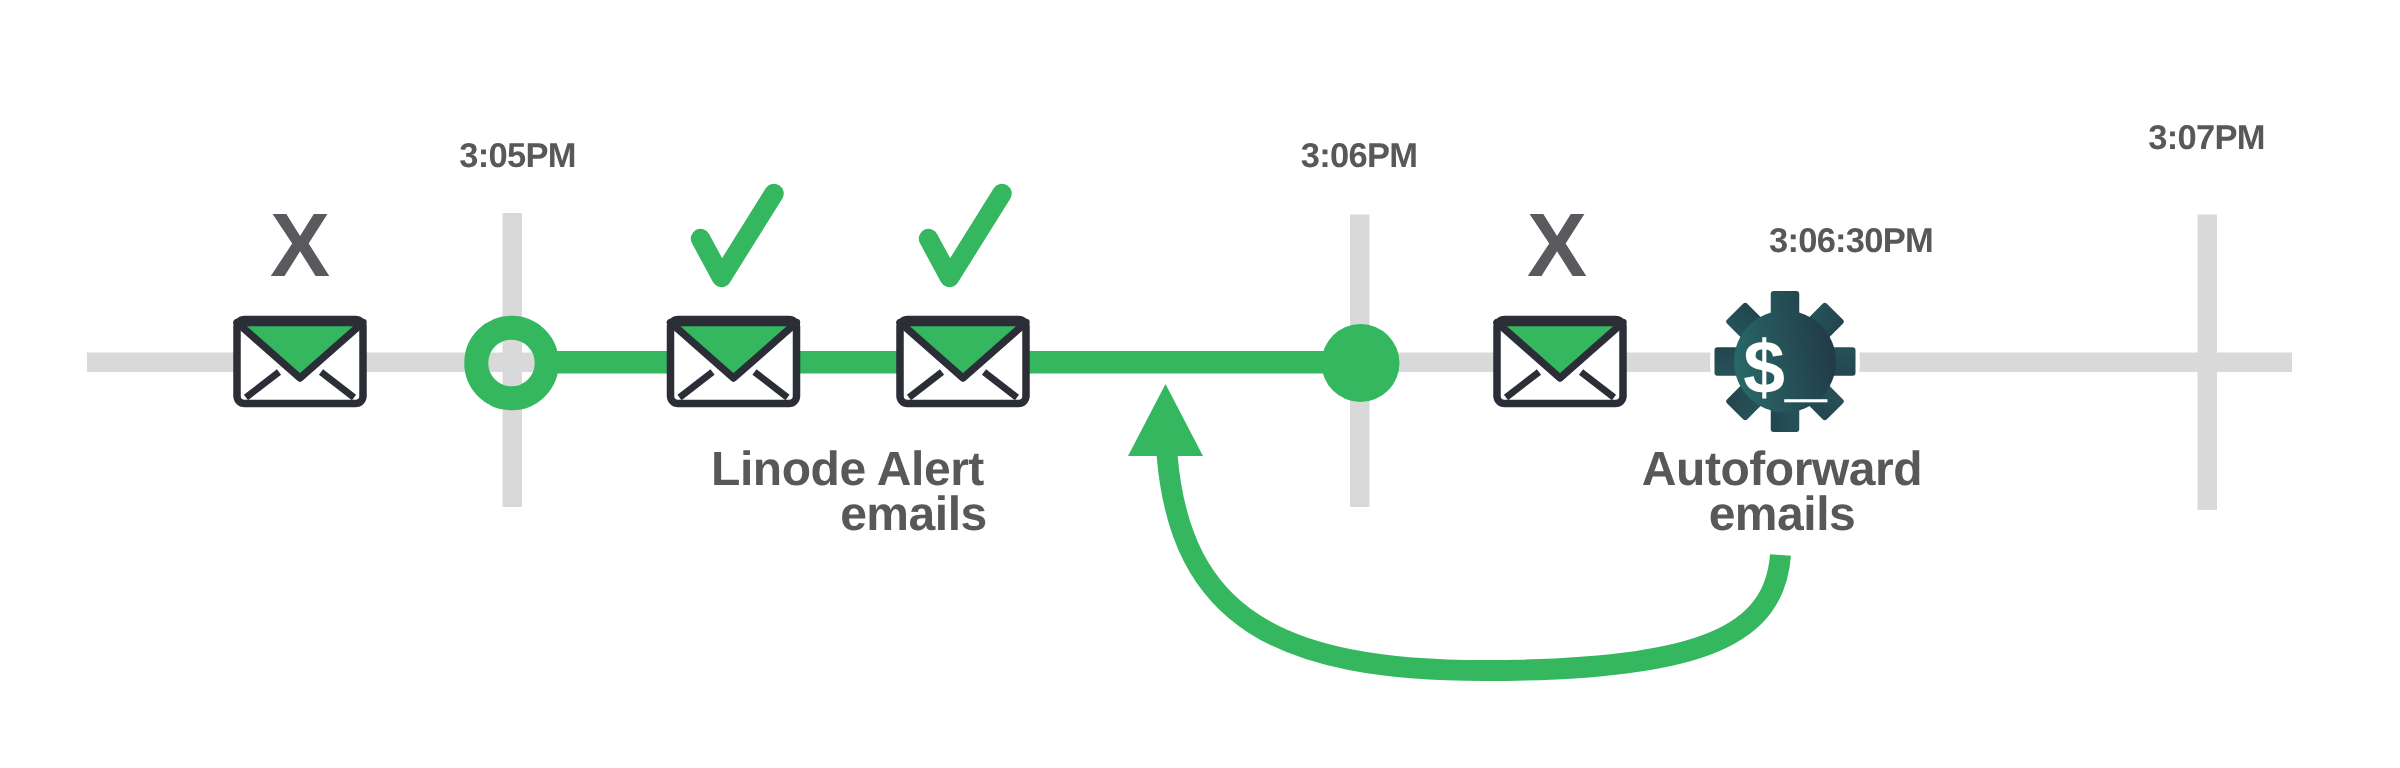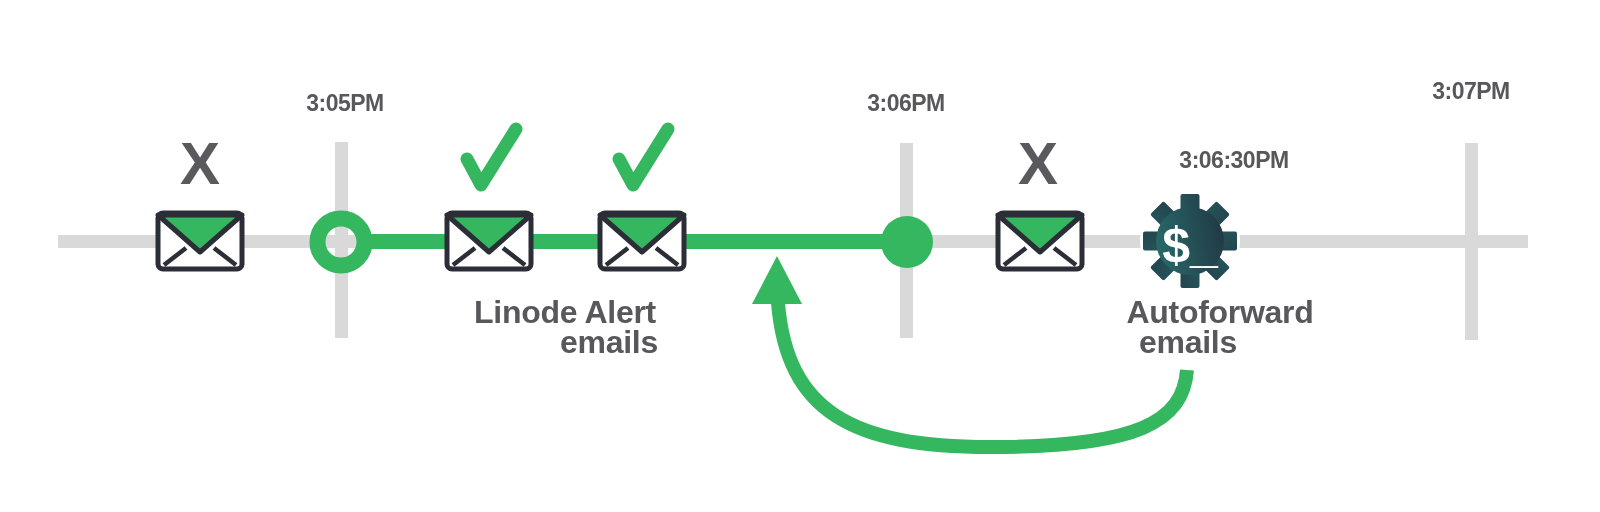--- a/index.html
+++ b/index.html
@@ -88,16 +88,16 @@
   <div class="lbl time-label" style="left:345px;top:88px;">3:05PM</div>
   <div class="lbl time-label" style="left:906px;top:88px;">3:06PM</div>
   <div class="lbl time-label" style="left:1471px;top:76px;">3:07PM</div>
   <div class="lbl time-label" style="left:1190px;top:145px;margin-left:44px;">3:06:30PM</div>
 
   <div class="lbl xmark" style="left:200px;top:134px;">X</div>
   <div class="lbl xmark" style="left:1038px;top:134px;">X</div>
 
   <div class="lbl caption" style="left:565px;top:297px;">Linode Alert</div>
   <div class="lbl caption" style="left:565px;top:327px;margin-left:44px;">emails</div>
-  <div class="lbl caption" style="left:1188px;top:297px;margin-left:32px;">Autoforward</div>
+  <div class="lbl caption" style="left:1188px;top:297px;">Autoforward</div>
   <div class="lbl caption" style="left:1188px;top:327px;">emails</div>
 
 </div>
 
 </body></html>

